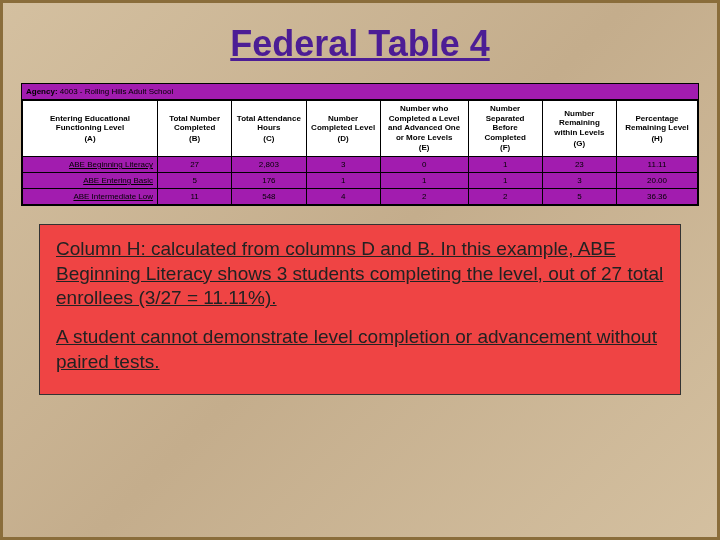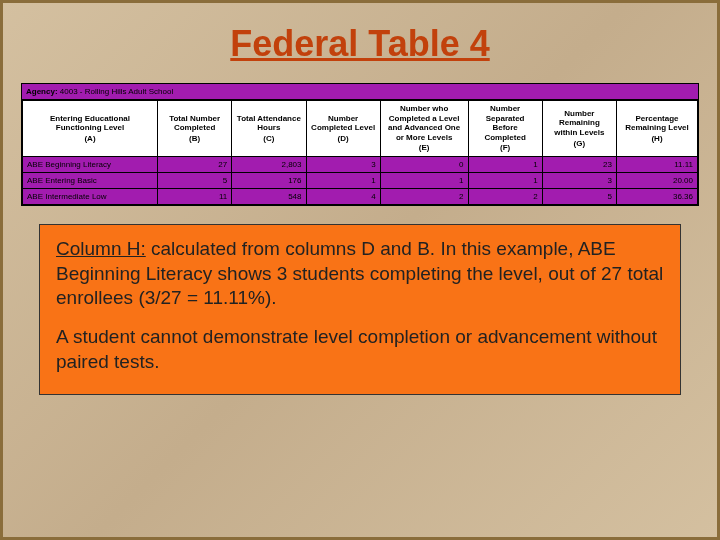--- a/index.html
+++ b/index.html
@@ -9,21 +9,21 @@
     background: linear-gradient(135deg, #d4c0a0 0%, #c4ad8c 50%, #d4c0a0 100%);
     border: 3px solid #8a6d3b;
     font-family: Georgia, serif;
     position: relative;
     overflow: hidden;
   }
   .title {
     text-align: center;
     font-size: 36px;
     font-weight: bold;
-    color: #c2410c;
+    color: #4c1d95;
     margin-top: 20px;
     margin-bottom: 18px;
     text-decoration: underline;
     font-family: "Candara", "Trebuchet MS", sans-serif;
   }
   .table-wrap {
     background: #a21caf;
     border: 1px solid #000;
     margin: 0 18px 18px 18px;
     font-family: Arial, sans-serif;
@@ -48,39 +48,40 @@
     vertical-align: middle;
   }
   th {
     font-weight: bold;
     text-align: center;
     background: #fff;
     line-height: 1.2;
   }
   th .colhead { font-weight: bold; display: block; }
   th .collet { font-weight: bold; display: block; margin-top: 1px; }
-  td { text-align: right; }
-  td.rowlabel { text-align: left; }
+  td { text-align: center; }
+  td.rowlabel { text-align: right; text-decoration: underline; }
   col.c1 { width: 20%; }
   col.c2 { width: 11%; }
   col.c3 { width: 11%; }
   col.c4 { width: 11%; }
   col.c5 { width: 13%; }
   col.c6 { width: 11%; }
   col.c7 { width: 11%; }
   col.c8 { width: 12%; }
   .explain-box {
-    background: #f97316;
+    background: #ef4444;
     border: 1px solid #333;
     margin: 0 36px 0 36px;
     padding: 12px 16px;
     font-family: "Candara", "Trebuchet MS", sans-serif;
     font-size: 19px;
     color: #222;
     line-height: 1.3;
+    text-decoration: underline;
   }
   .explain-box p { margin-bottom: 14px; }
   .explain-box p:last-child { margin-bottom: 8px; }
   .explain-box .col-label { text-decoration: underline; }
 </style>
 </head>
 <body>
 
 <div class="title">Federal Table 4</div>
 

